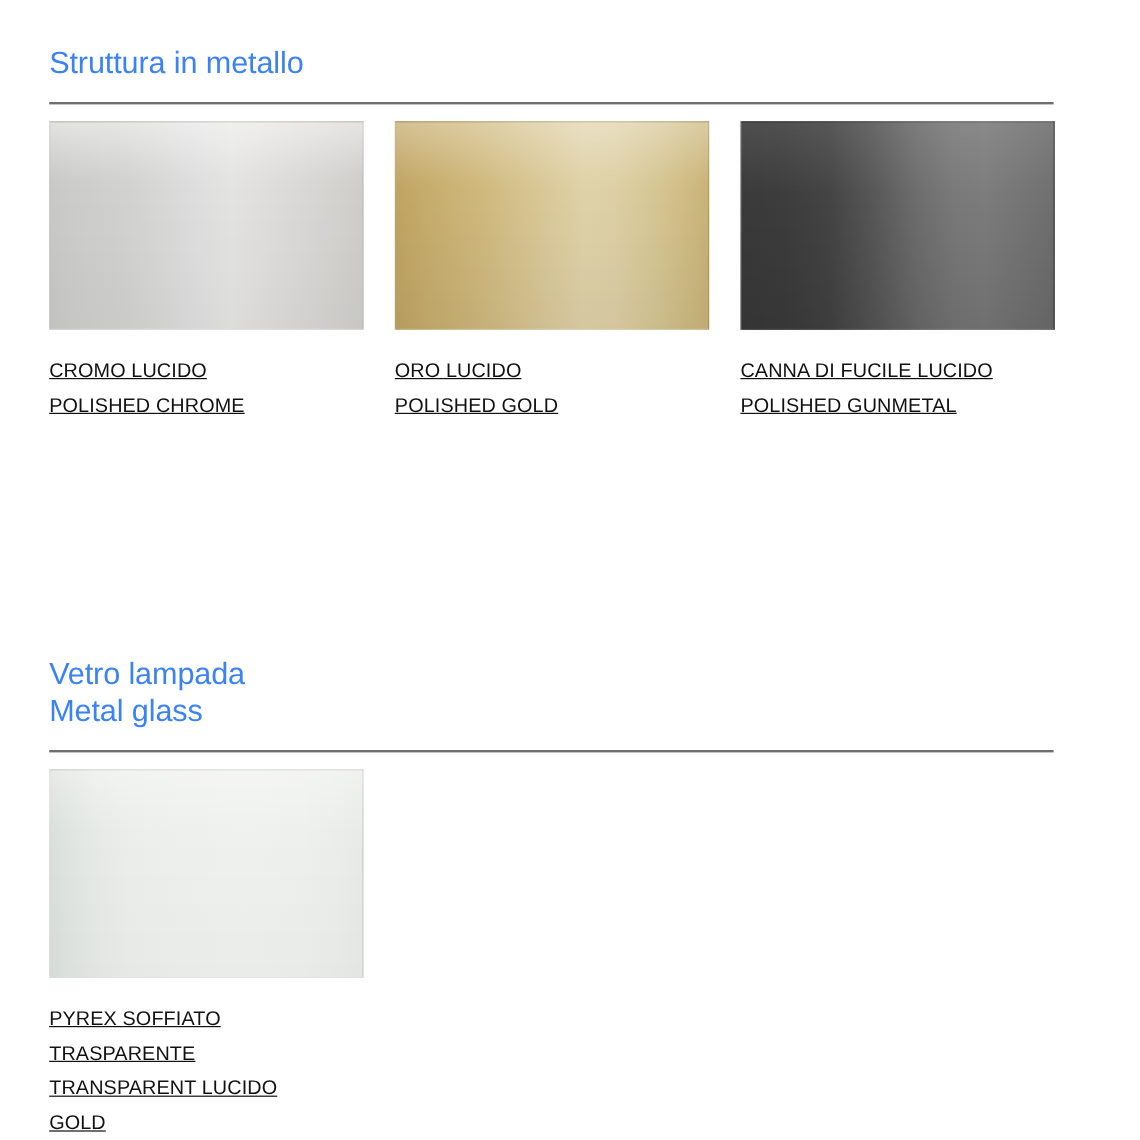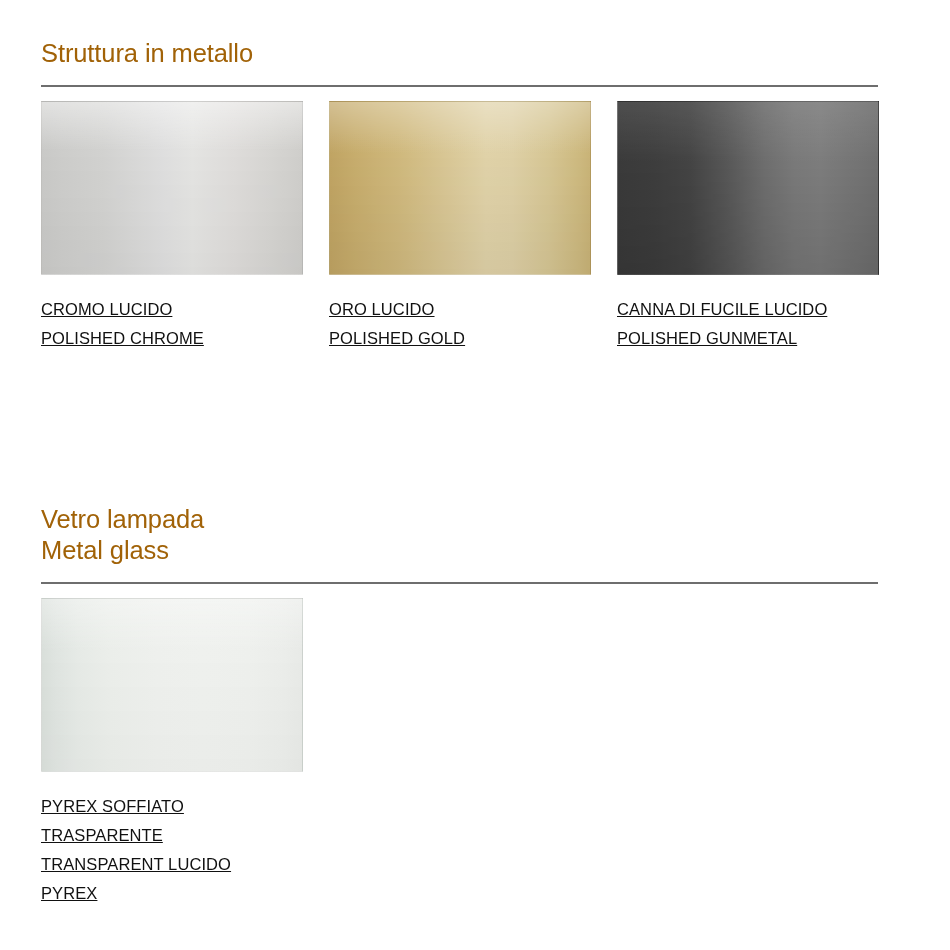--- a/index.html
+++ b/index.html
@@ -21,29 +21,29 @@
     position: relative;
     width: 950px;
     height: 950px;
     box-sizing: border-box;
     padding: 0 41px;
   }
 
   
   .section { position: absolute; left: 41px; width: 837px; }
   #section-metal { top: 38px; }
-  #section-glass { top: 504px; }
+  #section-glass { top: 547px; }
 
   .section-heading {
     margin: 0;
     font-size: 25.5px;
     font-weight: 400;
     line-height: 31px;
     letter-spacing: -0.1px;
-    color: #a16207;
+    color: #3b82f6;
   }
   .section-heading .line { display: block; }
   .section-heading .line-it { }
   .section-heading .line-en { }
 
   .section-rule {
     margin-top: 16px;
     height: 2px;
     width: 837px;
     background: #6e6e6e;
@@ -194,20 +194,20 @@
     <div class="section-rule"></div>
 
     <div class="swatch-row">
 
       <div class="swatch-card">
         <span class="swatch-chip chip-glass"></span>
         <div class="swatch-label wrap">
           <span class="lbl-line">PYREX SOFFIATO</span>
           <span class="lbl-line">TRASPARENTE</span>
           <span class="lbl-line">TRANSPARENT LUCIDO</span>
-          <span class="lbl-line">PYREX</span>
+          <span class="lbl-line">GOLD</span>
         </div>
       </div>
 
     </div>
   </section>
 
 </div>
 
 </body></html>

